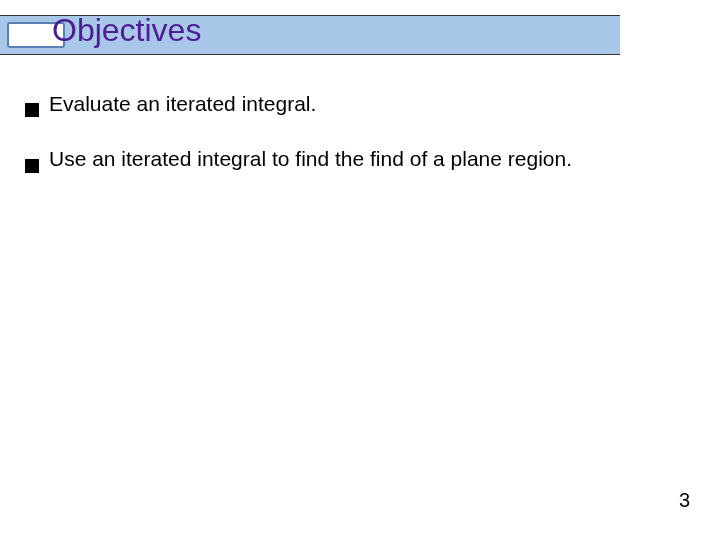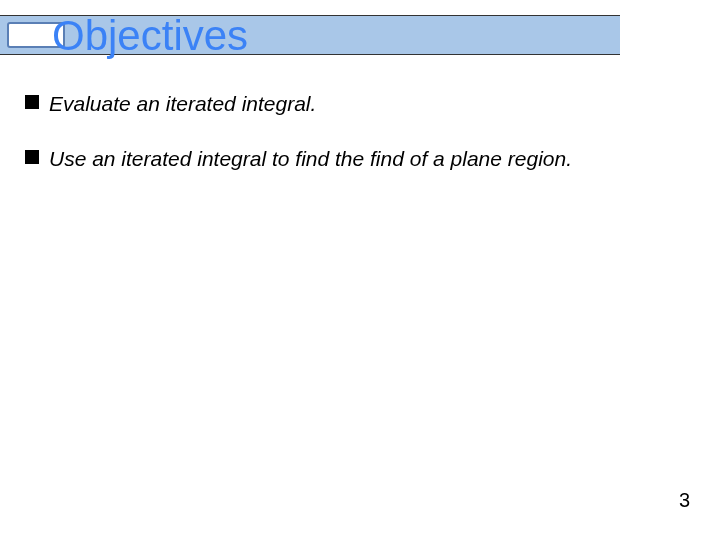--- a/index.html
+++ b/index.html
@@ -32,36 +32,35 @@
       width: 58px;
       height: 26px;
       background: #ffffff;
       border: 2px solid #5a7fb5;
       border-radius: 3px;
     }
     .title-text {
       position: absolute;
       top: 12px;
       left: 52px;
-      font-size: 42px;
+      font-size: 32px;
       font-weight: normal;
-      color: #3b82f6;
+      color: #4c1d95;
       z-index: 10;
     }
     .content {
       position: absolute;
       top: 90px;
       left: 25px;
       right: 25px;
     }
     .bullet-item {
       display: flex;
-      align-items: flex-start;
+      align-items: flex-end;
       margin-bottom: 28px;
-      font-style: italic;
     }
     .bullet-square {
       width: 14px;
       height: 14px;
       background: #000;
       flex-shrink: 0;
       margin-top: 5px;
       margin-right: 10px;
     }
     .bullet-text {

